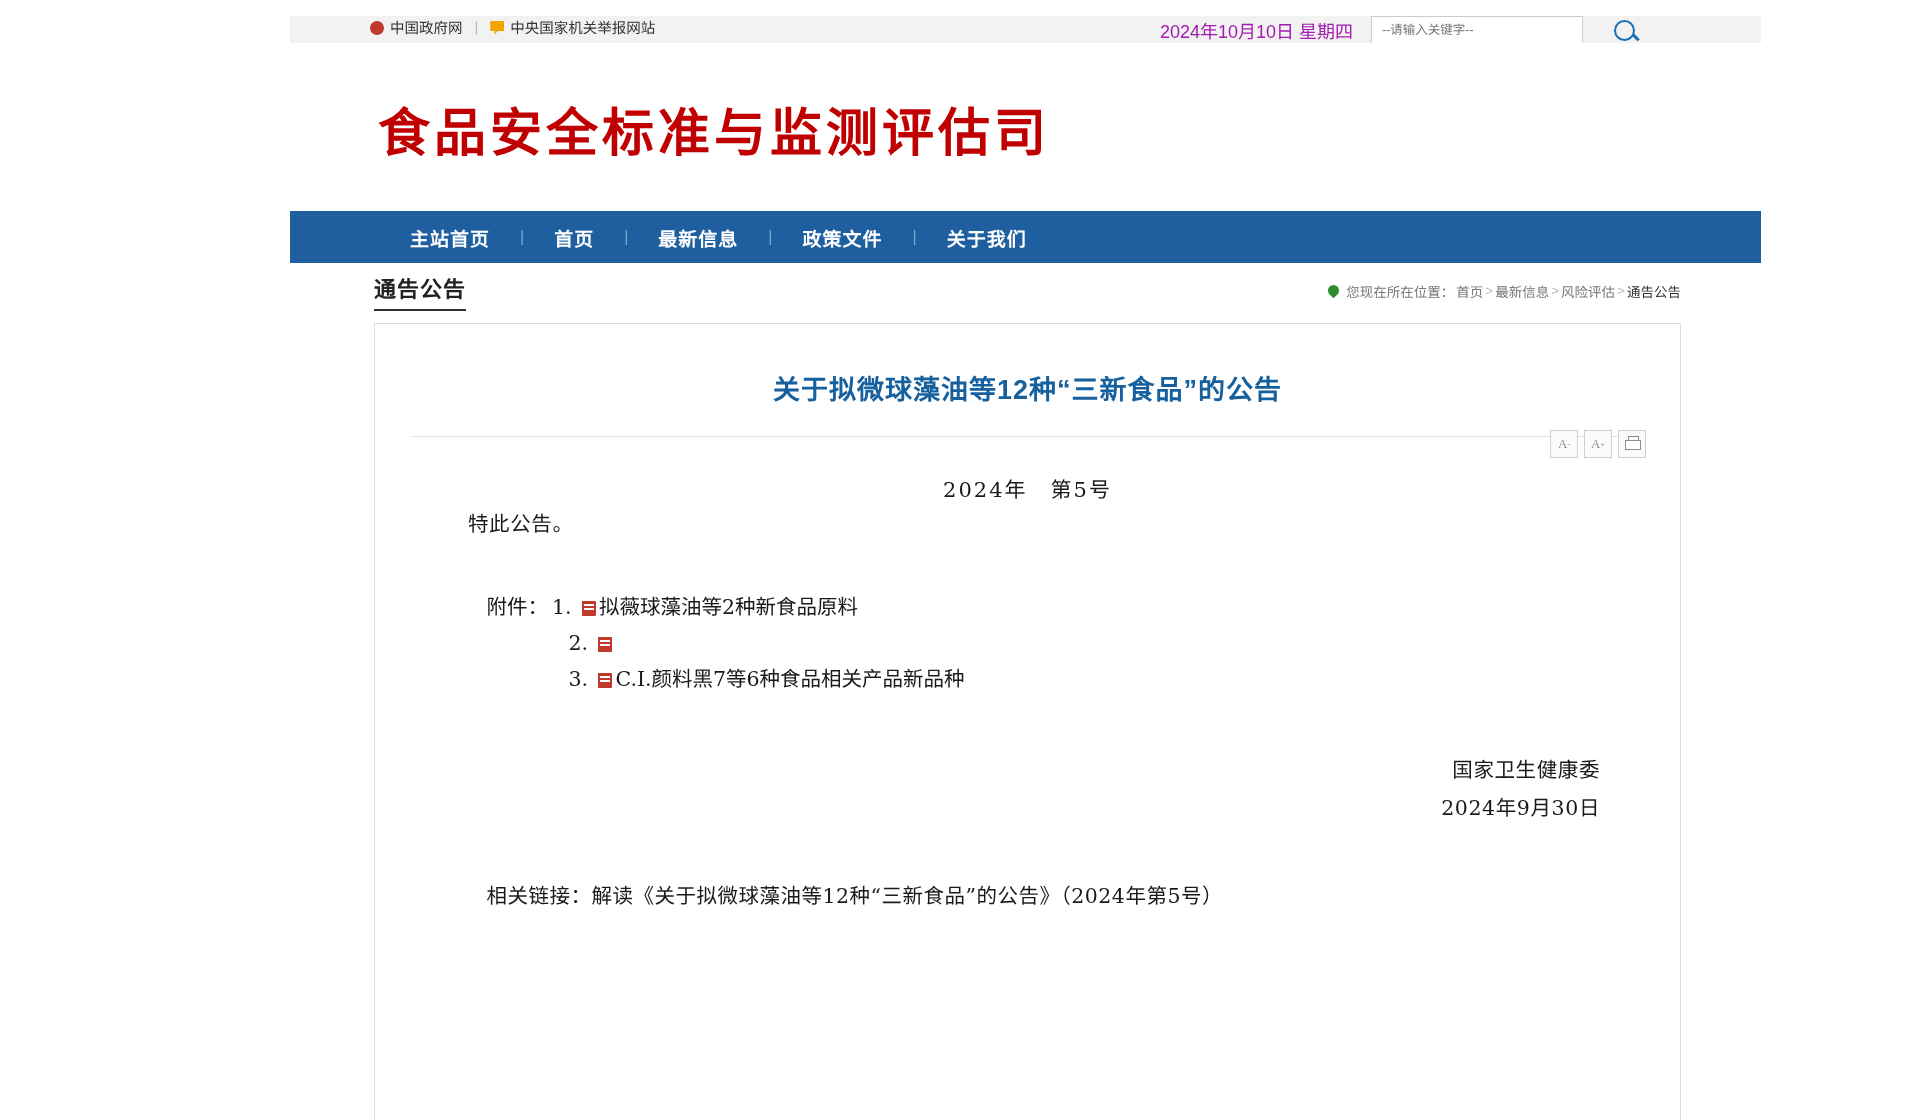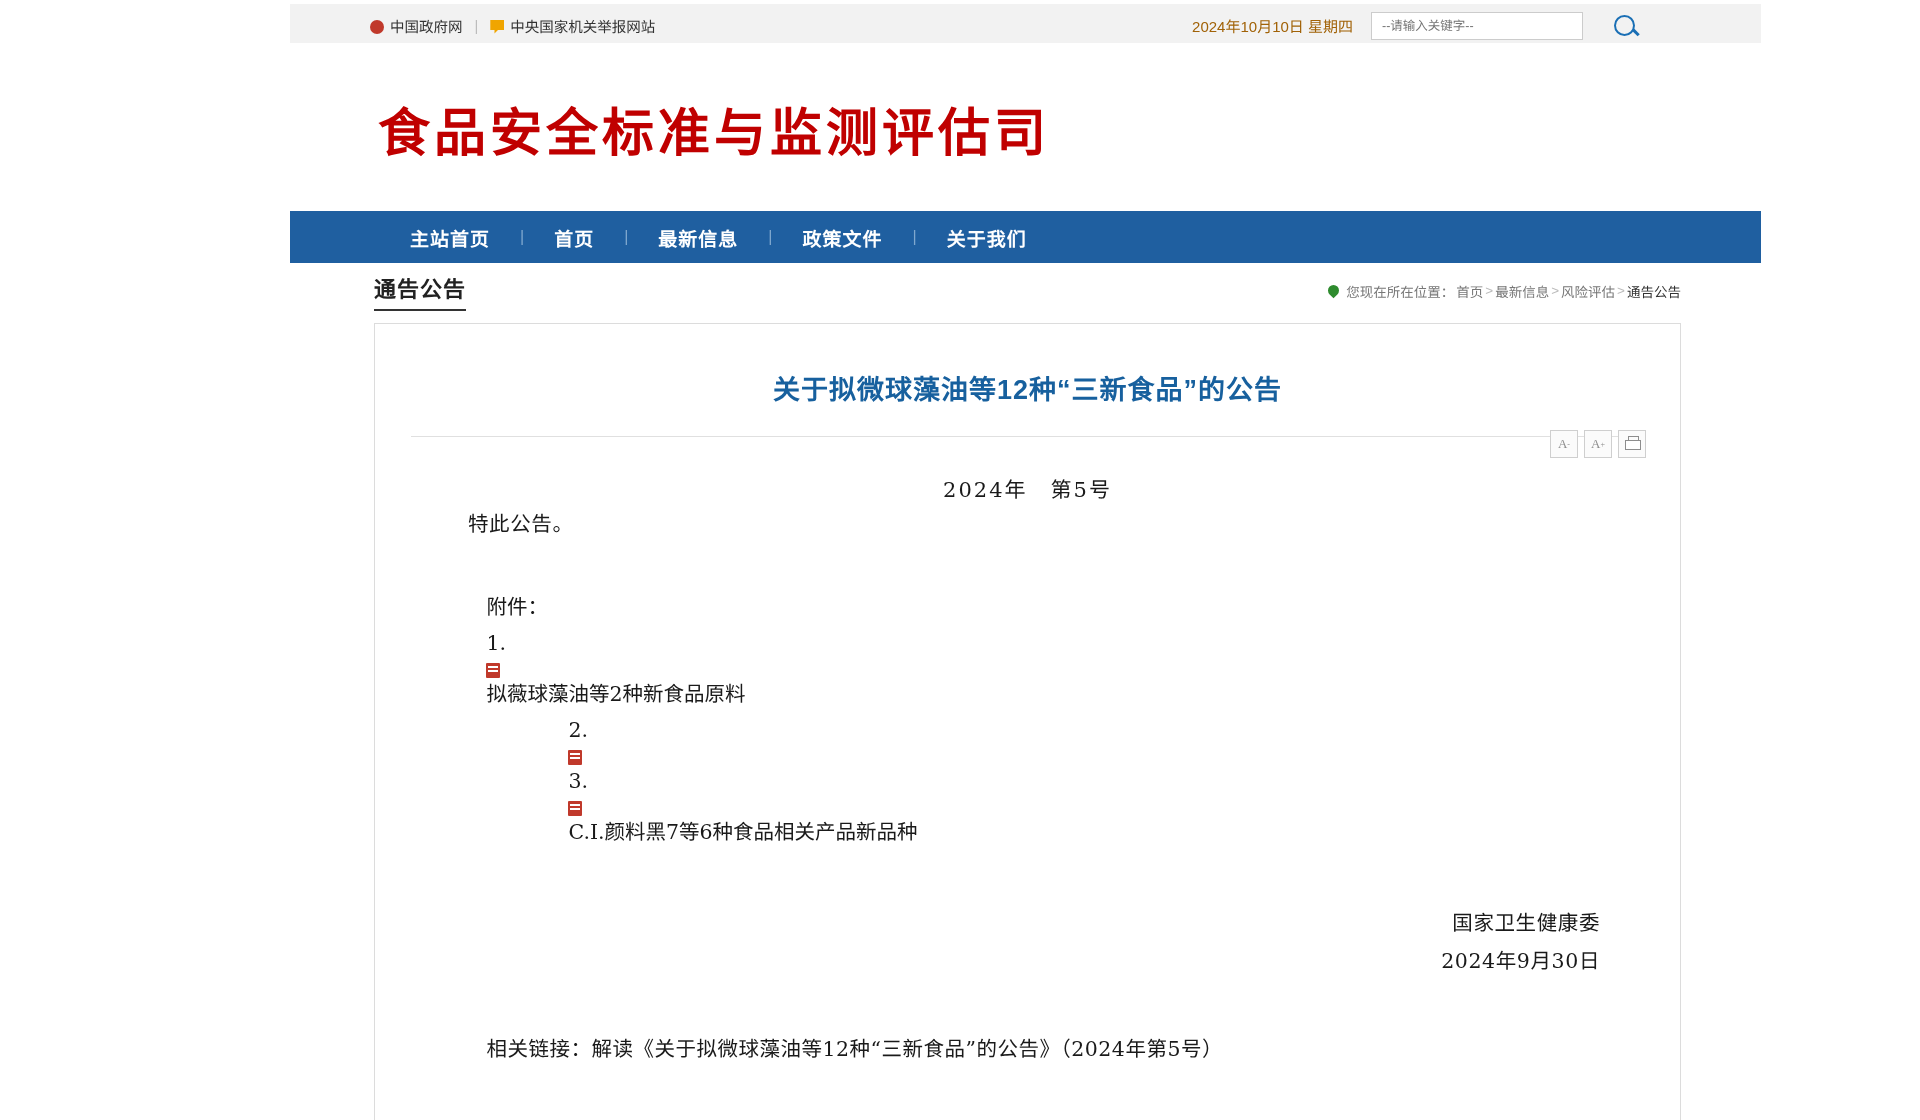--- a/index.html
+++ b/index.html
@@ -14,27 +14,27 @@
   #page {
     position: relative;
     width: 1920px;
     height: 1120px;
     background: #ffffff;
   }
   
   .topbar {
     position: absolute;
     left: 290px;
-    top: 4px;
+    top: 16px;
     width: 1471px;
     height: 43px;
     background: #f2f2f2;
     border-bottom: 4px solid #a3a3a3;
     display: flex;
-    align-items: center;
+    align-items: flex-start;
   }
   .topbar-left {
     display: flex;
     align-items: center;
     margin-left: 80px;
     font-size: 14.5px;
     color: #333;
   }
   .topbar-left .tb-item {
     display: flex;
@@ -65,22 +65,22 @@
     clip-path: polygon(0 0, 100% 0, 100% 75%, 55% 75%, 30% 100%, 30% 75%, 0 75%);
   }
   .topbar-right {
     margin-left: auto;
     display: flex;
     align-items: center;
     margin-right: 120px;
     gap: 18px;
   }
   .topdate {
-    font-size: 15px;
-    color: #a16207;
+    font-size: 18px;
+    color: #a21caf;
     white-space: nowrap;
   }
   .searchbox {
     display: flex;
     align-items: center;
     background: #ffffff;
     border: 1px solid #cccccc;
     width: 198px;
     height: 26px;
     padding: 0 4px 0 8px;
@@ -299,21 +299,20 @@
   .attach {
     margin-top: 46px;
     font-size: 20.5px;
     line-height: 36px;
     padding-left: 2.9em;
   }
   .attach-row {
     display: flex;
     align-items: baseline;
     white-space: nowrap;
-    flex-direction: column;
   }
   .attach-label { margin-right: 4px; }
   .attach-num { width: 30px; display: inline-block; }
   .pdf-ico {
     display: inline-block;
     width: 14px; height: 15px;
     background: #c0392b;
     position: relative;
     top: 2px;
     margin-right: 3px;

